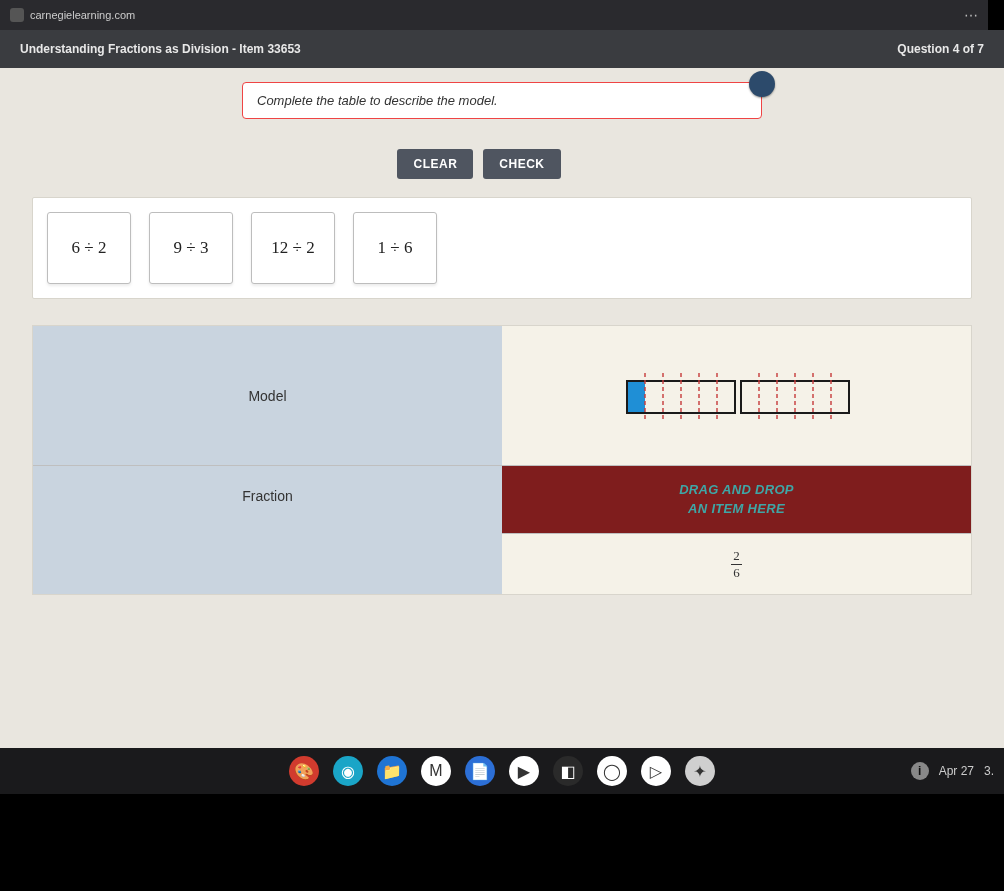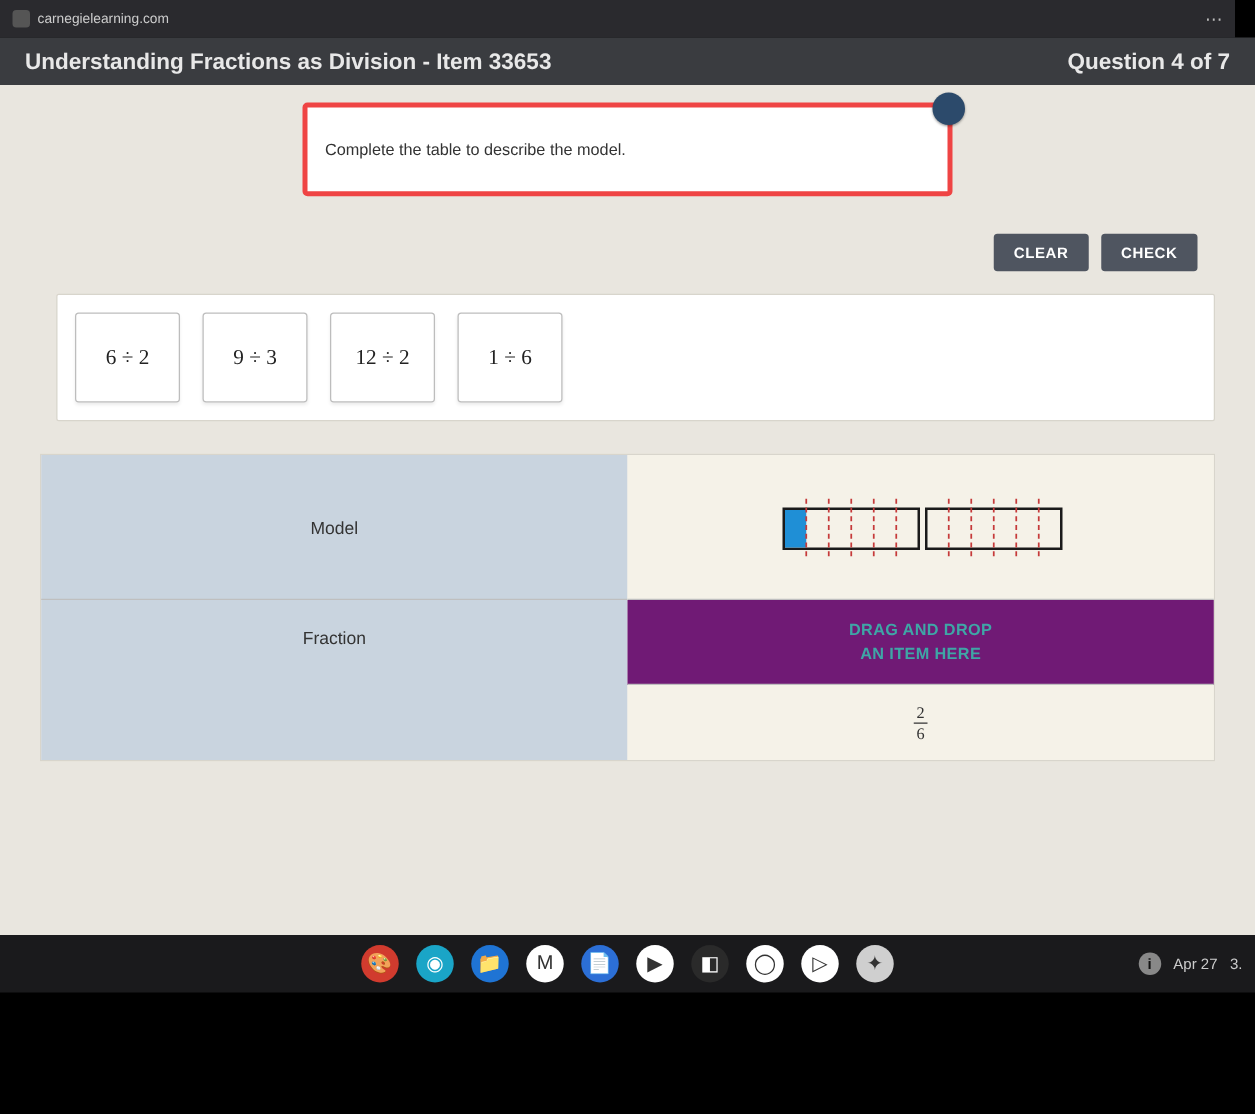--- a/index.html
+++ b/index.html
@@ -1,41 +1,41 @@
 <!DOCTYPE html>
 <html><head>
 <meta charset="utf-8">
 <style>
   * { box-sizing: border-box; margin: 0; padding: 0; }
   html, body { width: 1004px; height: 891px; font-family: Arial, Helvetica, sans-serif; background:#000; overflow:hidden; }
   .screen { position:relative; width:1004px; height:891px; background:#000; }
   .chrome-bar { position:absolute; top:0; left:0; right:16px; height:30px; background:#2a2a2e; color:#ccc; font-size:11px; display:flex; align-items:center; padding:0 10px; }
   .chrome-bar .tab-icon { width:14px; height:14px; border-radius:3px; background:#555; margin-right:6px; }
   .chrome-bar .menu-icon { margin-left:auto; color:#bbb; font-size:14px; }
-  .header { position:absolute; top:30px; left:0; right:0; height:38px; background:#3a3c40; color:#e8e8e8; display:flex; align-items:center; padding:0 20px; font-size:18px; }
+  .header { position:absolute; top:30px; left:0; right:0; height:38px; background:#3a3c40; color:#e8e8e8; display:flex; align-items:center; padding:0 20px; font-size:12px; }
   .header .title { font-weight:600; }
   .header .qnum { margin-left:auto; font-weight:700; }
   .content { position:absolute; top:68px; left:0; right:0; height:680px; background:#e9e6df; }
   .prompt-wrap { display:flex; justify-content:center; padding:14px 0 0 0; }
-  .prompt { position:relative; width:520px; background:#fff; border:4px solid #ef4444; border-radius:4px; padding:26px 14px; font-size:13px; color:#333; }
+  .prompt { position:relative; width:520px; background:#fff; border:1px solid #ef4444; border-radius:4px; padding:10px 14px; font-size:13px; color:#333;font-style:italic; }
   .pin { position:absolute; top:-12px; right:-14px; width:26px; height:26px; border-radius:50%; background:#2c4a6b; box-shadow:0 1px 2px rgba(0,0,0,.4); }
-  .btn-row { display:flex; justify-content:flex-end; gap:10px; padding:30px 46px 8px 0; }
+  .btn-row { display:flex; justify-content:center; gap:10px; padding:30px 46px 8px 0; }
   .btn { background:#4f5560; color:#fff; font-size:12px; font-weight:600; padding:8px 16px; border:none; border-radius:3px; letter-spacing:.5px; cursor:pointer; }
-  .tiles-strip { margin:10px 32px 0 45px; background:#fff; border:1px solid #d8d5cc; border-radius:2px; padding:14px; display:flex; gap:18px; }
+  .tiles-strip { margin:10px 32px 0 32px; background:#fff; border:1px solid #d8d5cc; border-radius:2px; padding:14px; display:flex; gap:18px; }
   .tile { width:84px; height:72px; background:#fff; border:1px solid #bdbdbd; border-radius:3px; display:flex; align-items:center; justify-content:center; font-family:"Times New Roman", serif; font-size:17px; color:#222; cursor:grab; box-shadow:0 2px 3px rgba(0,0,0,.08); }
   .table-wrap { margin:26px 32px 0 32px; background:#f5f2e8; border:1px solid #d8d5cc; display:flex; }
   .table-col { flex:0 0 50%; }
   .table-col.left { background:#c9d4df; }
   .trow { border-bottom:1px solid #bfbfbf; display:flex; align-items:center; justify-content:center; color:#333; }
-  .trow.h1 { height:116px; }
+  .trow.h1 { height:140px; }
   .trow.h2 { height:68px; }
   .trow.h3 { height:60px; border-bottom:none; }
   .table-col.left .trow { font-size:14px; color:#333; }
   .right .trow.h1 { background:#f5f2e8; }
-  .right .trow.h2 { background:#701a75; }
+  .right .trow.h2 { background:#7f1d1d;font-style:italic; }
   .right .trow.h3 { background:#f5f2e8; }
   .dropzone { color:#3fa6a6; font-size:13px; font-weight:600; text-align:center; letter-spacing:.3px; line-height:1.4; }
   .fraction { display:inline-flex; flex-direction:column; align-items:center; font-family:"Times New Roman", serif; font-size:13px; color:#333; }
   .fraction .num { border-bottom:1px solid #333; padding:0 2px; }
   .fraction .den { padding:0 2px; }
   .model-svg { width:260px; height:70px; }
   .taskbar { position:absolute; top:748px; left:0; right:0; height:46px; background:#1a1a1c; display:flex; align-items:center; justify-content:center; gap:14px; }
   .tb-icon { width:30px; height:30px; border-radius:50%; display:flex; align-items:center; justify-content:center; font-size:16px; color:#fff; }
   .tb-time { position:absolute; right:10px; color:#ccc; font-size:12px; display:flex; align-items:center; gap:10px; }
   .tb-time .info-icon { width:18px;height:18px;border-radius:50%;background:#888;color:#111;font-size:12px;font-weight:700;display:flex;align-items:center;justify-content:center; }

